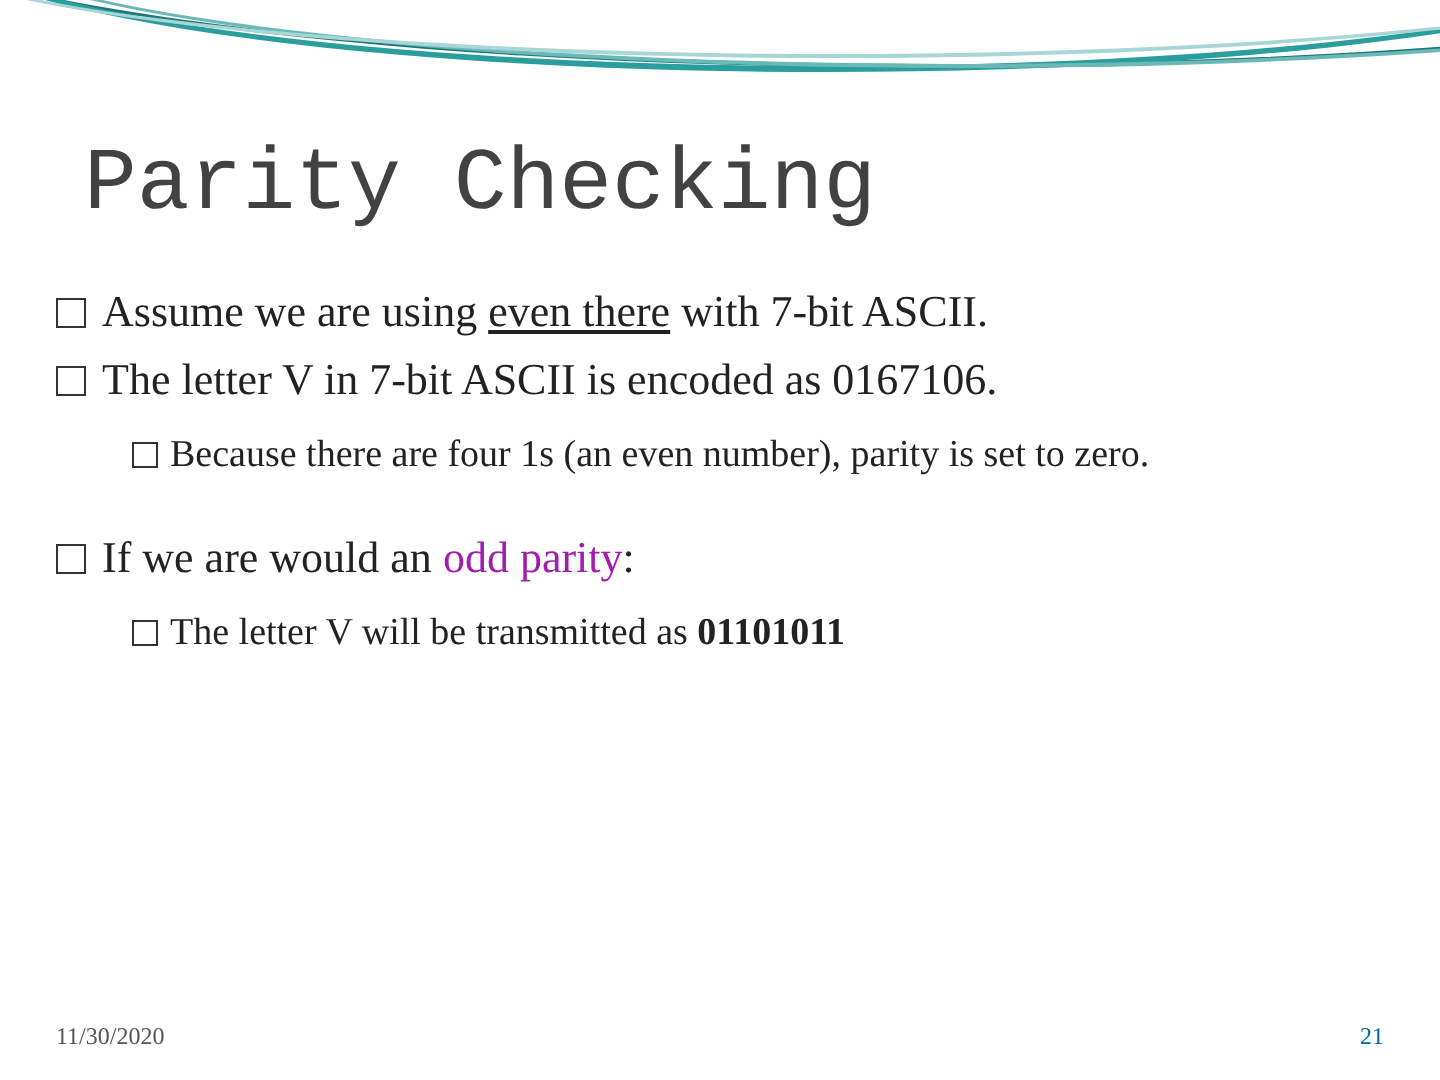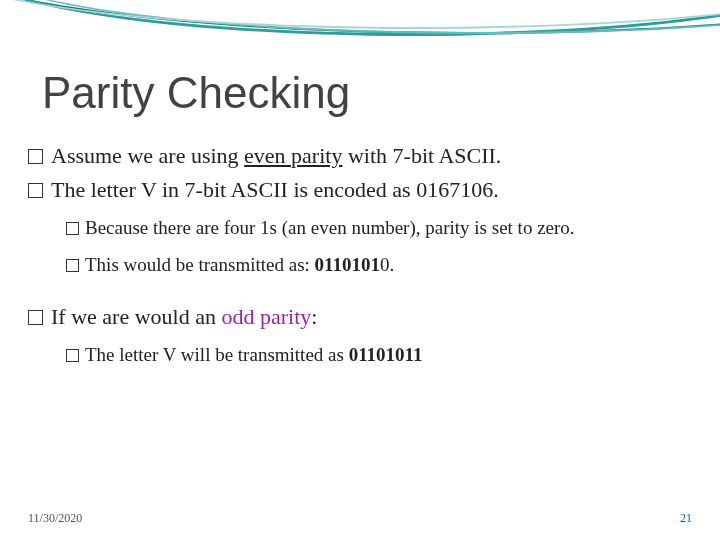--- a/index.html
+++ b/index.html
@@ -3,21 +3,21 @@
 <meta charset="utf-8">
 <style>
 html,body{margin:0;padding:0;width:720px;height:540px;font-family:Georgia,'Times New Roman',serif;background:#fff;overflow:hidden}
 .slide{position:relative;width:720px;height:540px;background:#fff}
 .decoration{position:absolute;top:0;left:0;width:720px;height:60px;overflow:hidden}
 .curve{position:absolute;border:2px solid;border-radius:50%;background:transparent}
 .curve1{width:900px;height:140px;top:-110px;left:-40px;border-color:#2a9d9d;border-width:3px}
 .curve2{width:1000px;height:130px;top:-100px;left:-20px;border-color:#6bb8b8;border-width:2px}
 .curve3{width:950px;height:120px;top:-95px;left:-60px;border-color:#a8d5d5;border-width:2px}
 .curve4{width:1100px;height:160px;top:-130px;left:-80px;border-color:#1a7a7a;border-width:2px}
-.title{position:absolute;top:68px;left:42px;font-size:44px;color:#424242;font-family:Liberation Sans, sans-serif;font-weight:400}
+.title{position:absolute;top:68px;left:42px;font-size:44px;color:#424242;font-family:Liberation Mono, monospace;font-weight:400}
 .content{position:absolute;top:140px;left:28px;right:28px;font-size:22px;line-height:1.45;color:#222}
 .item{margin-bottom:2px}
 .box{display:inline-block;width:13px;height:13px;border:1.5px solid #333;margin-right:8px;vertical-align:baseline;position:relative;top:1px}
 .sub{margin-left:38px;font-size:19px;margin-top:8px;margin-bottom:10px}
 .sub .box{width:11px;height:11px;border-width:1.2px;margin-right:6px}
 .underline{text-decoration:underline}
 .teal{color:#a21caf}
 .bold{font-weight:bold}
 .date{position:absolute;bottom:14px;left:28px;font-size:12px;color:#555}
 .pagenum{position:absolute;bottom:14px;right:28px;font-size:12px;color:#0369a1}
@@ -27,23 +27,22 @@
 <body>
 <div class="slide">
   <div class="decoration">
     <div class="curve curve4"></div>
     <div class="curve curve1"></div>
     <div class="curve curve2"></div>
     <div class="curve curve3"></div>
   </div>
   <div class="title">Parity Checking</div>
   <div class="content">
-    <div class="item"><span class="box"></span><span>Assume we are using </span><span class="underline">even parity</span><span> with 7-bit ASCII.</span></div>
+    <div class="item"><span class="box"></span><span>Assume we are using </span><span class="underline">even there</span><span> with 7-bit ASCII.</span></div>
     <div class="item"><span class="box"></span><span>The letter V in 7-bit ASCII is encoded as 0167106.</span></div>
     <div class="sub"><span class="box"></span><span>Because there are four 1s (an even number), parity is set to zero.</span></div>
-    <div class="sub"><span class="box"></span><span>This would be transmitted as: </span><span class="bold">0110101</span><span>0.</span></div>
     <div class="spacer"></div>
     <div class="item"><span class="box"></span><span>If we are would an </span><span class="teal">odd parity</span><span>:</span></div>
     <div class="sub"><span class="box"></span><span>The letter V will be transmitted as </span><span class="bold">01101011</span></div>
   </div>
   <div class="date">11/30/2020</div>
   <div class="pagenum">21</div>
 </div>
 
 </body></html>

